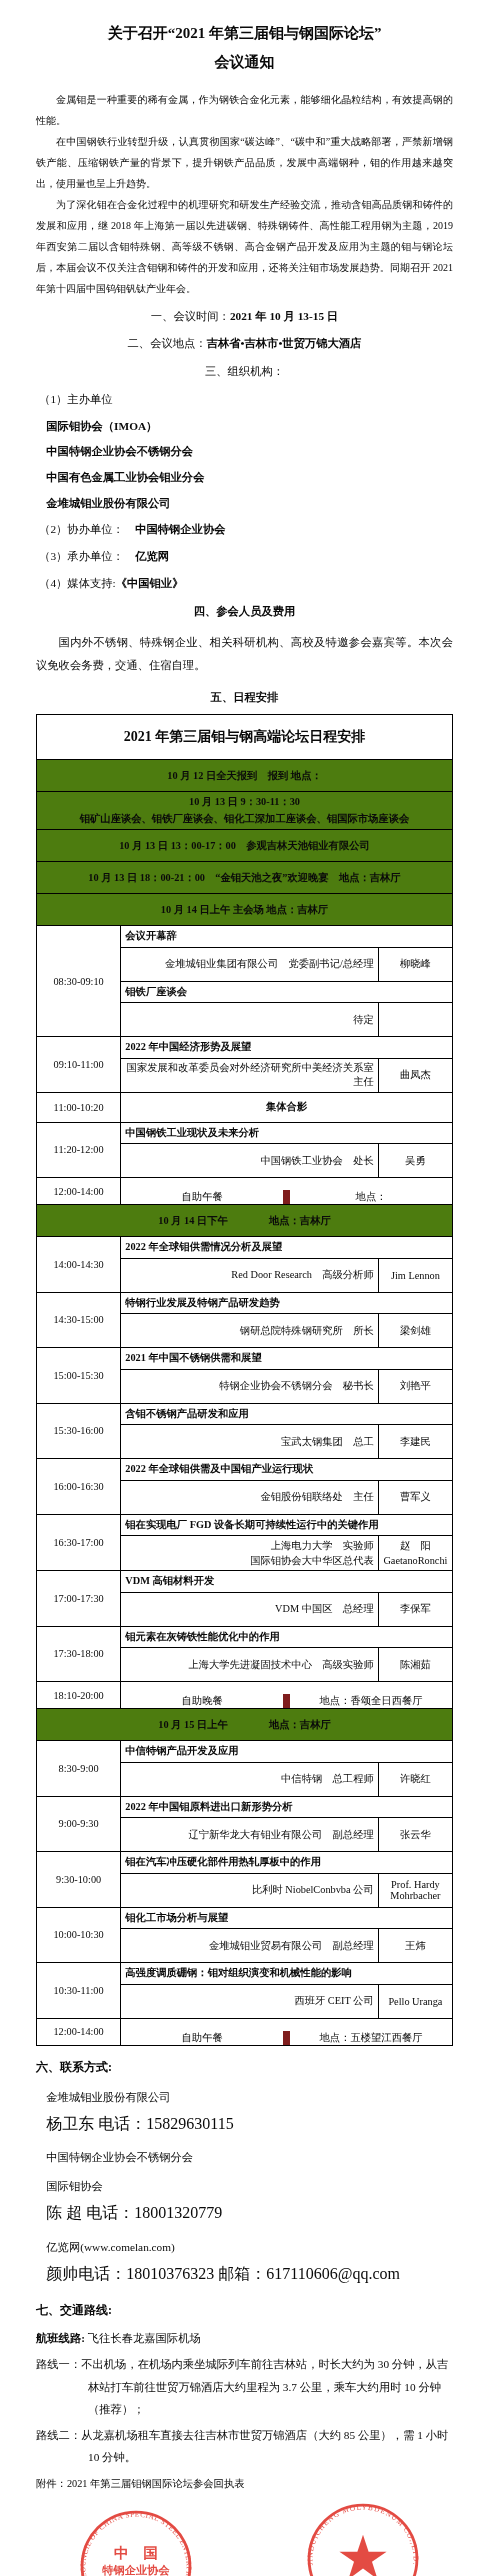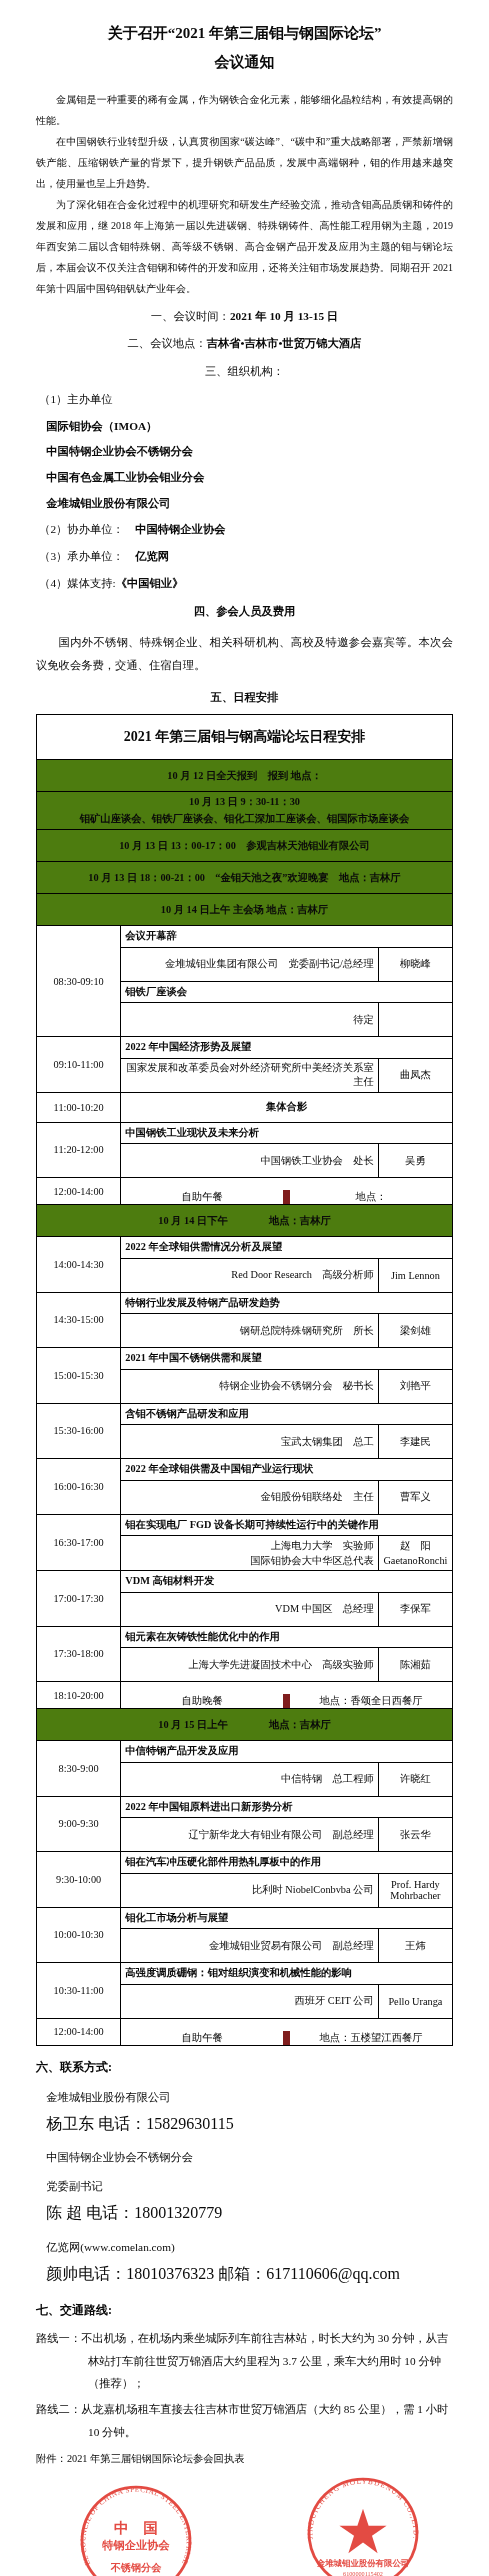--- a/index.html
+++ b/index.html
@@ -309,26 +309,30 @@
         </div>
           </td>
         </tr>
   </tbody>
     </table>
 
   <div class="sec-head">六、联系方式:</div>
   <div class="contact-org">金堆城钼业股份有限公司</div>
   <div class="contact-person">杨卫东  电话：15829630115</div>
   <div class="contact-org">中国特钢企业协会不锈钢分会</div>
-  <div class="contact-org">党委副书记</div>
+  <div class="contact-org">国际钼协会</div>
   <div class="contact-person">陈  超  电话：18001320779</div>
   <div class="contact-org">亿览网(www.comelan.com)</div>
   <div class="contact-person">颜帅电话：18010376323   邮箱：617110606@qq.com</div>
 
   <div class="sec-head">七、交通路线:</div>
+  <div class="route">
+    <span class="b">航班线路:</span>
+    <span>飞往长春龙嘉国际机场</span>
+  </div>
   <div class="route">
     <span>路线一：</span><span>不出机场，在机场内乘坐城际列车前往吉林站，时长大约为 30 分钟，从吉林站打车前往世贸万锦酒店大约里程为 3.7 公里，乘车大约用时 10 分钟（推荐）；</span>
   </div>
   <div class="route">
     <span>路线二：</span><span>从龙嘉机场租车直接去往吉林市世贸万锦酒店（大约 85 公里），需 1 小时 10 分钟。</span>
   </div>
   <div class="attach-line">附件：2021 年第三届钼钢国际论坛参会回执表</div>
 
   <div class="sig-block">
     <svg class="stamp" style="left:41px;top:0" width="118" height="118" viewBox="0 0 210 210">

